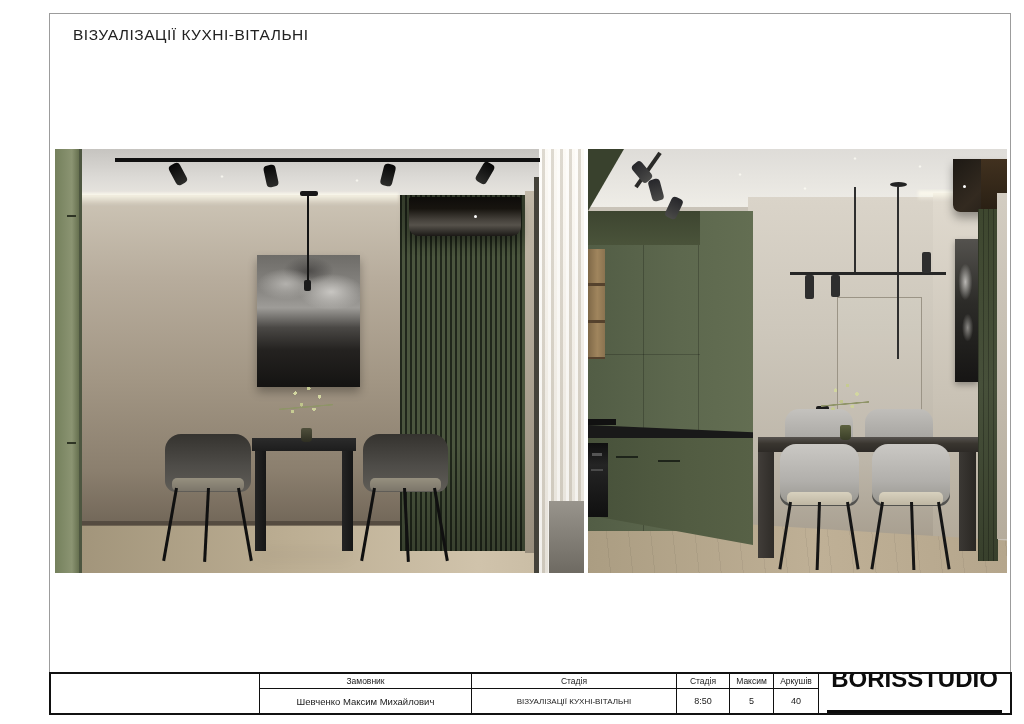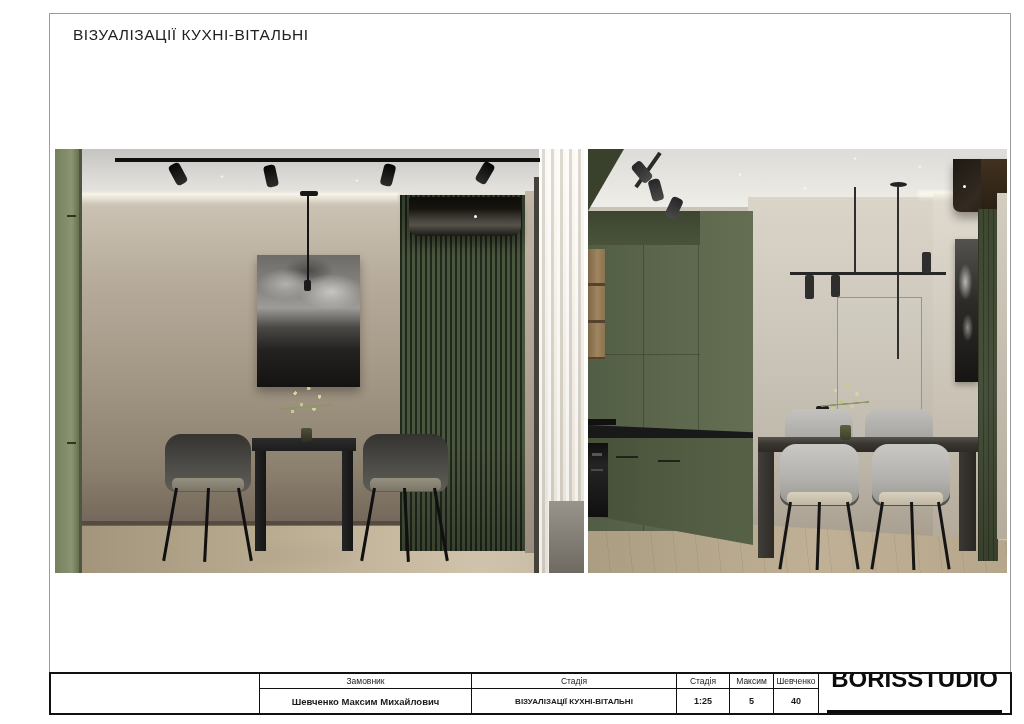--- a/index.html
+++ b/index.html
@@ -33,21 +33,21 @@
   .chairL .cushion{top:48px;background:linear-gradient(180deg,#d8d1be,#beb6a3);}
   .chairL .leg{background:#151515;top:58px;height:68px;}
 
   
   .titleblock{position:absolute;left:49px;top:672px;width:963px;height:43px;box-sizing:border-box;
               border:2px solid #111;display:grid;
               grid-template-columns:208px 212px 205px 53px 44px 45px 1fr;
               grid-template-rows:15px 1fr;background:#fff;}
   .tb-cell{display:flex;align-items:center;justify-content:center;box-sizing:border-box;overflow:hidden;}
   .tb-label{font-size:8.5px;border-left:1px solid #111;border-bottom:1px solid #111;}
-  .tb-value{font-size:9px;border-left:1px solid #111;font-weight:bold;}
+  .tb-value{font-size:9px;border-left:1px solid #111;}
   .tb-project{grid-area:1/1/3/2;flex-direction:column;font-size:9px;line-height:1.45;text-align:center;}
   .tb-logo{grid-area:1/7/3/8;border-left:1px solid #111;flex-direction:column;gap:19px;}
   .brand{font-weight:bold;font-size:24px;letter-spacing:0;color:#0c0c0c;line-height:1;}
   .tagline{background:#0c0c0c;color:#fff;font-weight:bold;font-size:6.8px;letter-spacing:1.4px;
            padding:2px 5px;white-space:nowrap;}
 </style>
 </head>
 <body>
 
 <div class="page">
@@ -193,25 +193,25 @@
       <span class="leg" style="left:65px;transform:rotate(-9deg);"></span>
     </div>
   </figure>
 
   <div class="titleblock">
 
     <div class="tb-cell tb-label" style="grid-area:1/2">Замовник</div>
     <div class="tb-cell tb-label" style="grid-area:1/3">Стадія</div>
     <div class="tb-cell tb-label" style="grid-area:1/4">Стадія</div>
     <div class="tb-cell tb-label" style="grid-area:1/5">Максим</div>
-    <div class="tb-cell tb-label" style="grid-area:1/6">Шевченко</div>
+    <div class="tb-cell tb-label" style="grid-area:1/6">Аркушів</div>
 
     <div class="tb-cell tb-value" style="grid-area:2/2;font-size:9.5px">Шевченко Максим Михайлович</div>
     <div class="tb-cell tb-value" style="grid-area:2/3;font-size:8px">ВІЗУАЛІЗАЦІЇ КУХНІ-ВІТАЛЬНІ</div>
-    <div class="tb-cell tb-value" style="grid-area:2/4">1:25</div>
+    <div class="tb-cell tb-value" style="grid-area:2/4">8:50</div>
     <div class="tb-cell tb-value" style="grid-area:2/5">5</div>
     <div class="tb-cell tb-value" style="grid-area:2/6">40</div>
 
     <div class="tb-cell tb-logo">
       <span class="brand">BORISSTUDIO</span>
       <span class="tagline">INTERIOR DESIGN &amp; ARCHITECTURE</span>
     </div>
   </div>
 </div>
 

